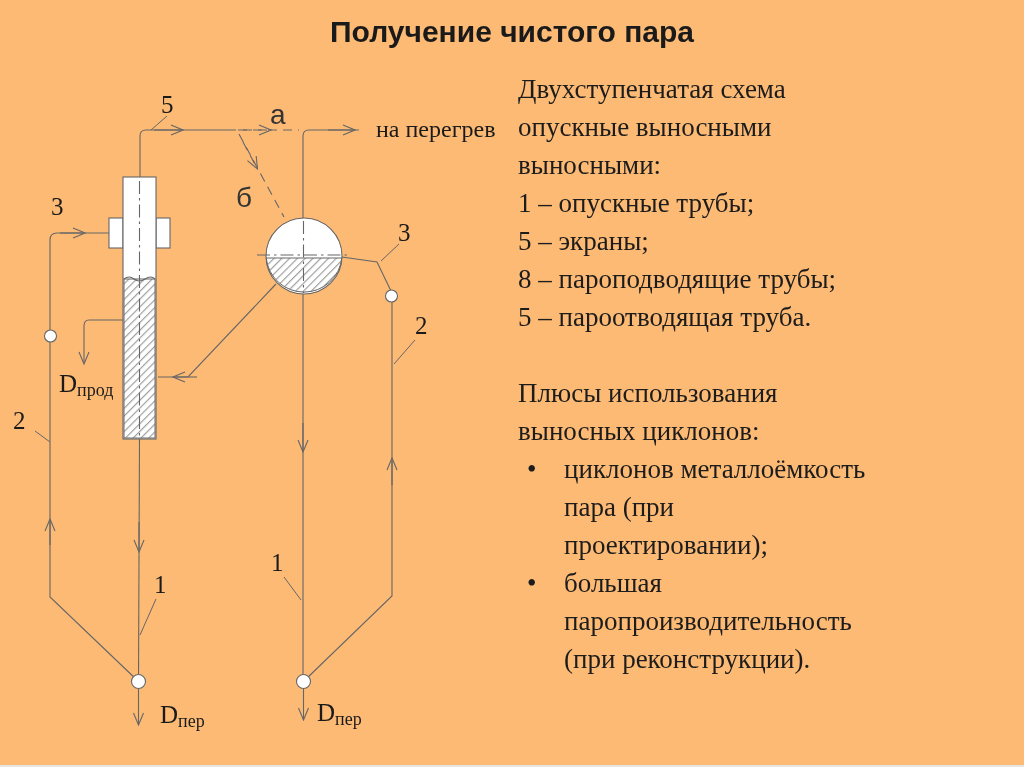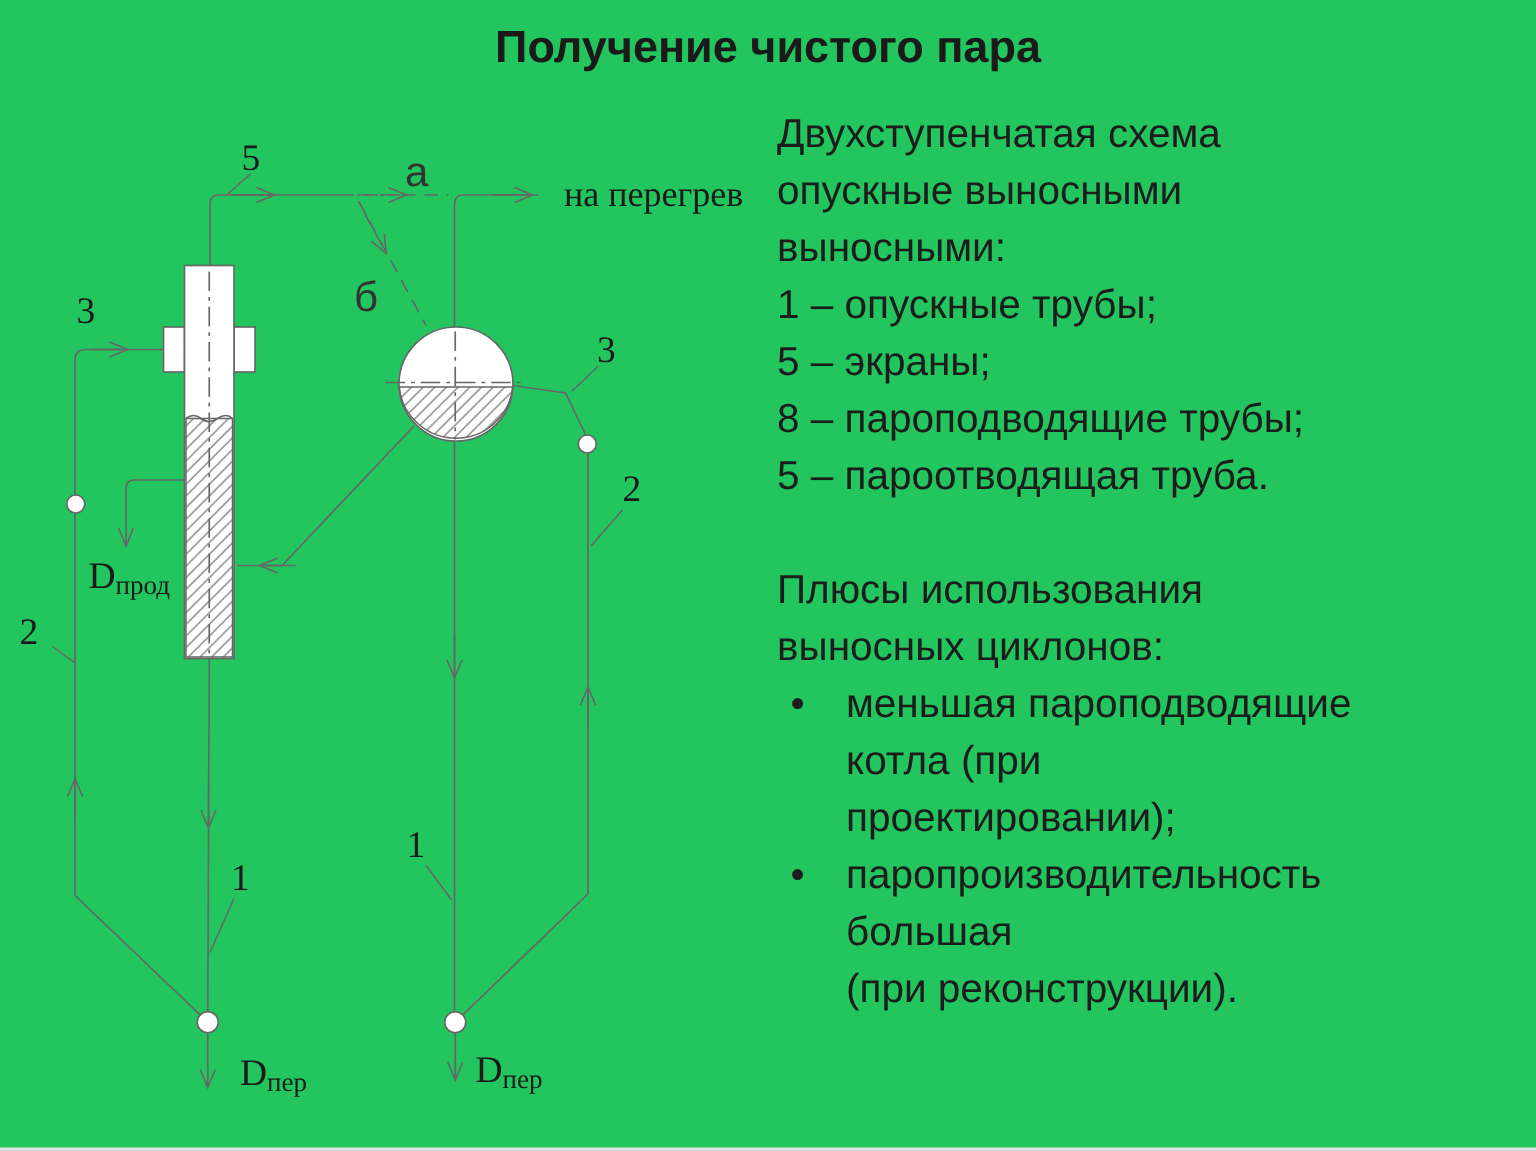--- a/index.html
+++ b/index.html
@@ -1,29 +1,29 @@
 <!DOCTYPE html>
 <html><head>
 <meta charset="utf-8">
 <style>
   html,body { margin:0; padding:0; background:#ffffff; }
   #slide {
-    position:relative; width:1024px; height:767px; background:#22c55e;
+    position:relative; width:1024px; height:767px; background:#fdba74;
     overflow:hidden; font-family:"Liberation Sans", sans-serif; color:#1a1a1a;
     border-bottom:2px solid #e5e5e5; box-sizing:border-box;
   }
   .slide-title {
     position:absolute; top:14px; left:0; width:100%;
     text-align:center; font-size:30px; font-weight:bold; line-height:36px;
     letter-spacing:0;
   }
   .diagram-svg { position:absolute; left:0; top:0; }
   .textcol {
     position:absolute; left:518px; top:70px; width:500px;
-    font-size:27px; line-height:38px; color:#1c1c1c;
+    font-size:27px; line-height:38px; color:#1c1c1c;font-family:Liberation Serif, serif;
   }
   .tline { white-space:nowrap; }
   .spacer { height:38px; }
   .bullet-row { display:flex; }
   .bullet-glyph { width:46px; flex:0 0 46px; padding-left:9px; box-sizing:border-box; }
   
   .pipe   { stroke:#666666; stroke-width:1.1; fill:none; }
   .dashed { stroke-dasharray:9,6; }
   .dashdot{ stroke-dasharray:13,4,2.5,4; }
   .shape  { stroke:#666666; stroke-width:1.1; fill:#ffffff; }
@@ -136,28 +136,28 @@
     <div class="tline">1 – опускные трубы;</div>
     <div class="tline">5 – экраны;</div>
     <div class="tline">8 – пароподводящие трубы;</div>
     <div class="tline">5 – пароотводящая труба.</div>
     <div class="spacer"></div>
     <div class="tline">Плюсы использования</div>
     <div class="tline">выносных циклонов:</div>
     <div class="bullet-row">
       <span class="bullet-glyph">•</span>
       <div>
-        <div class="tline">меньшая пароподводящие</div>
-        <div class="tline">котла (при</div>
+        <div class="tline">циклонов металлоёмкость</div>
+        <div class="tline">пара (при</div>
         <div class="tline">проектировании);</div>
       </div>
     </div>
     <div class="bullet-row">
       <span class="bullet-glyph">•</span>
       <div>
+        <div class="tline">большая</div>
         <div class="tline">паропроизводительность</div>
-        <div class="tline">большая</div>
         <div class="tline">(при реконструкции).</div>
       </div>
     </div>
   </div>
 
 </div>
 
 </body></html>

